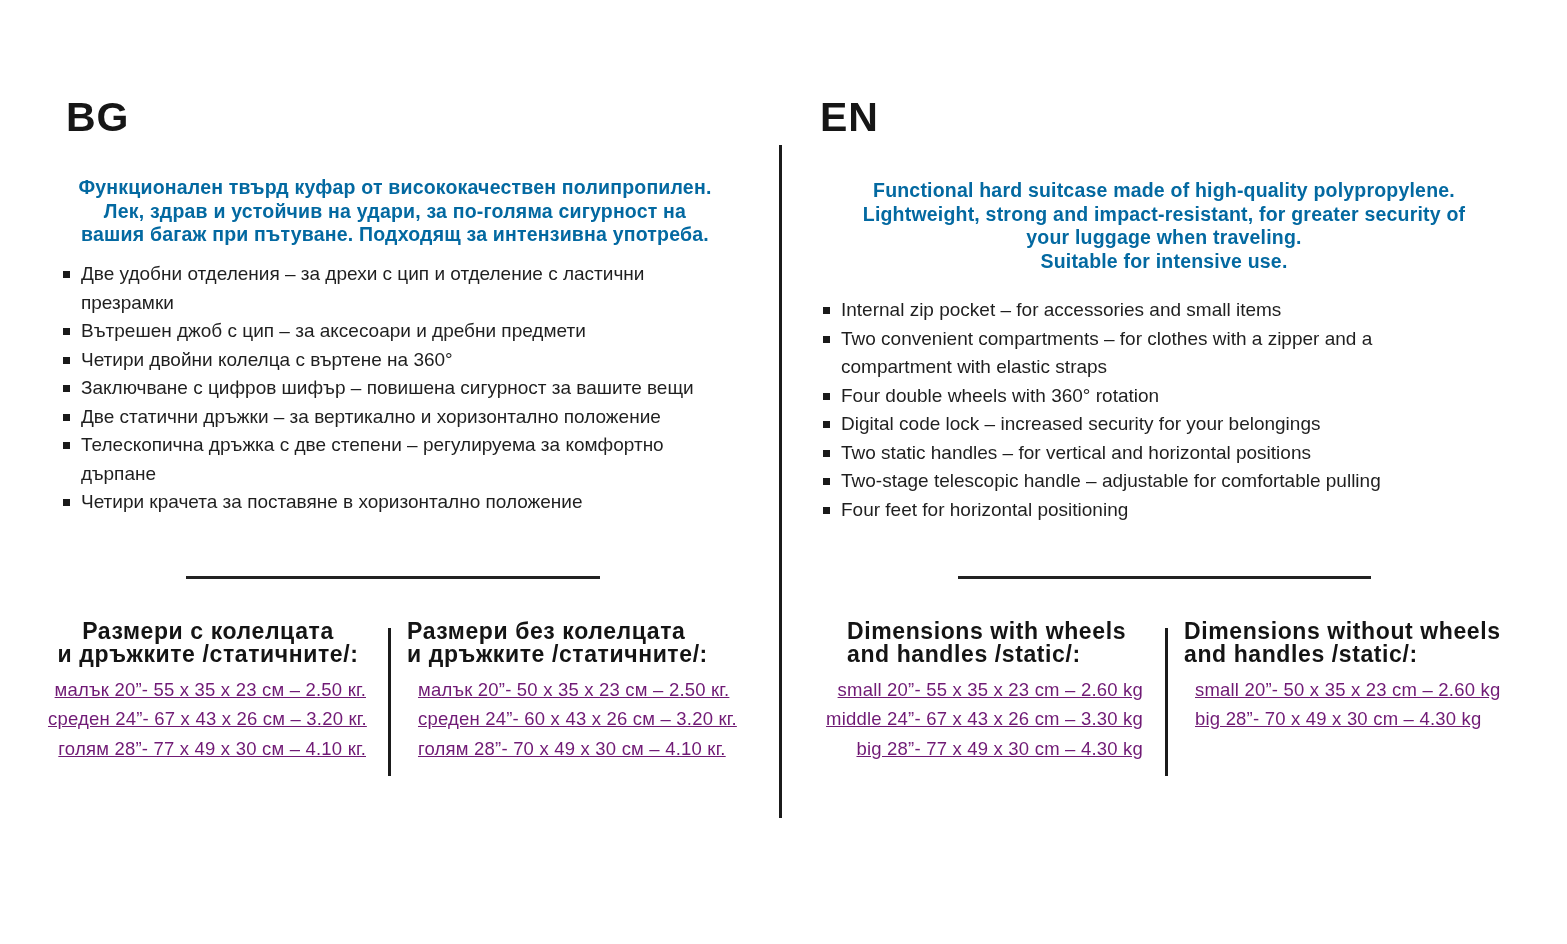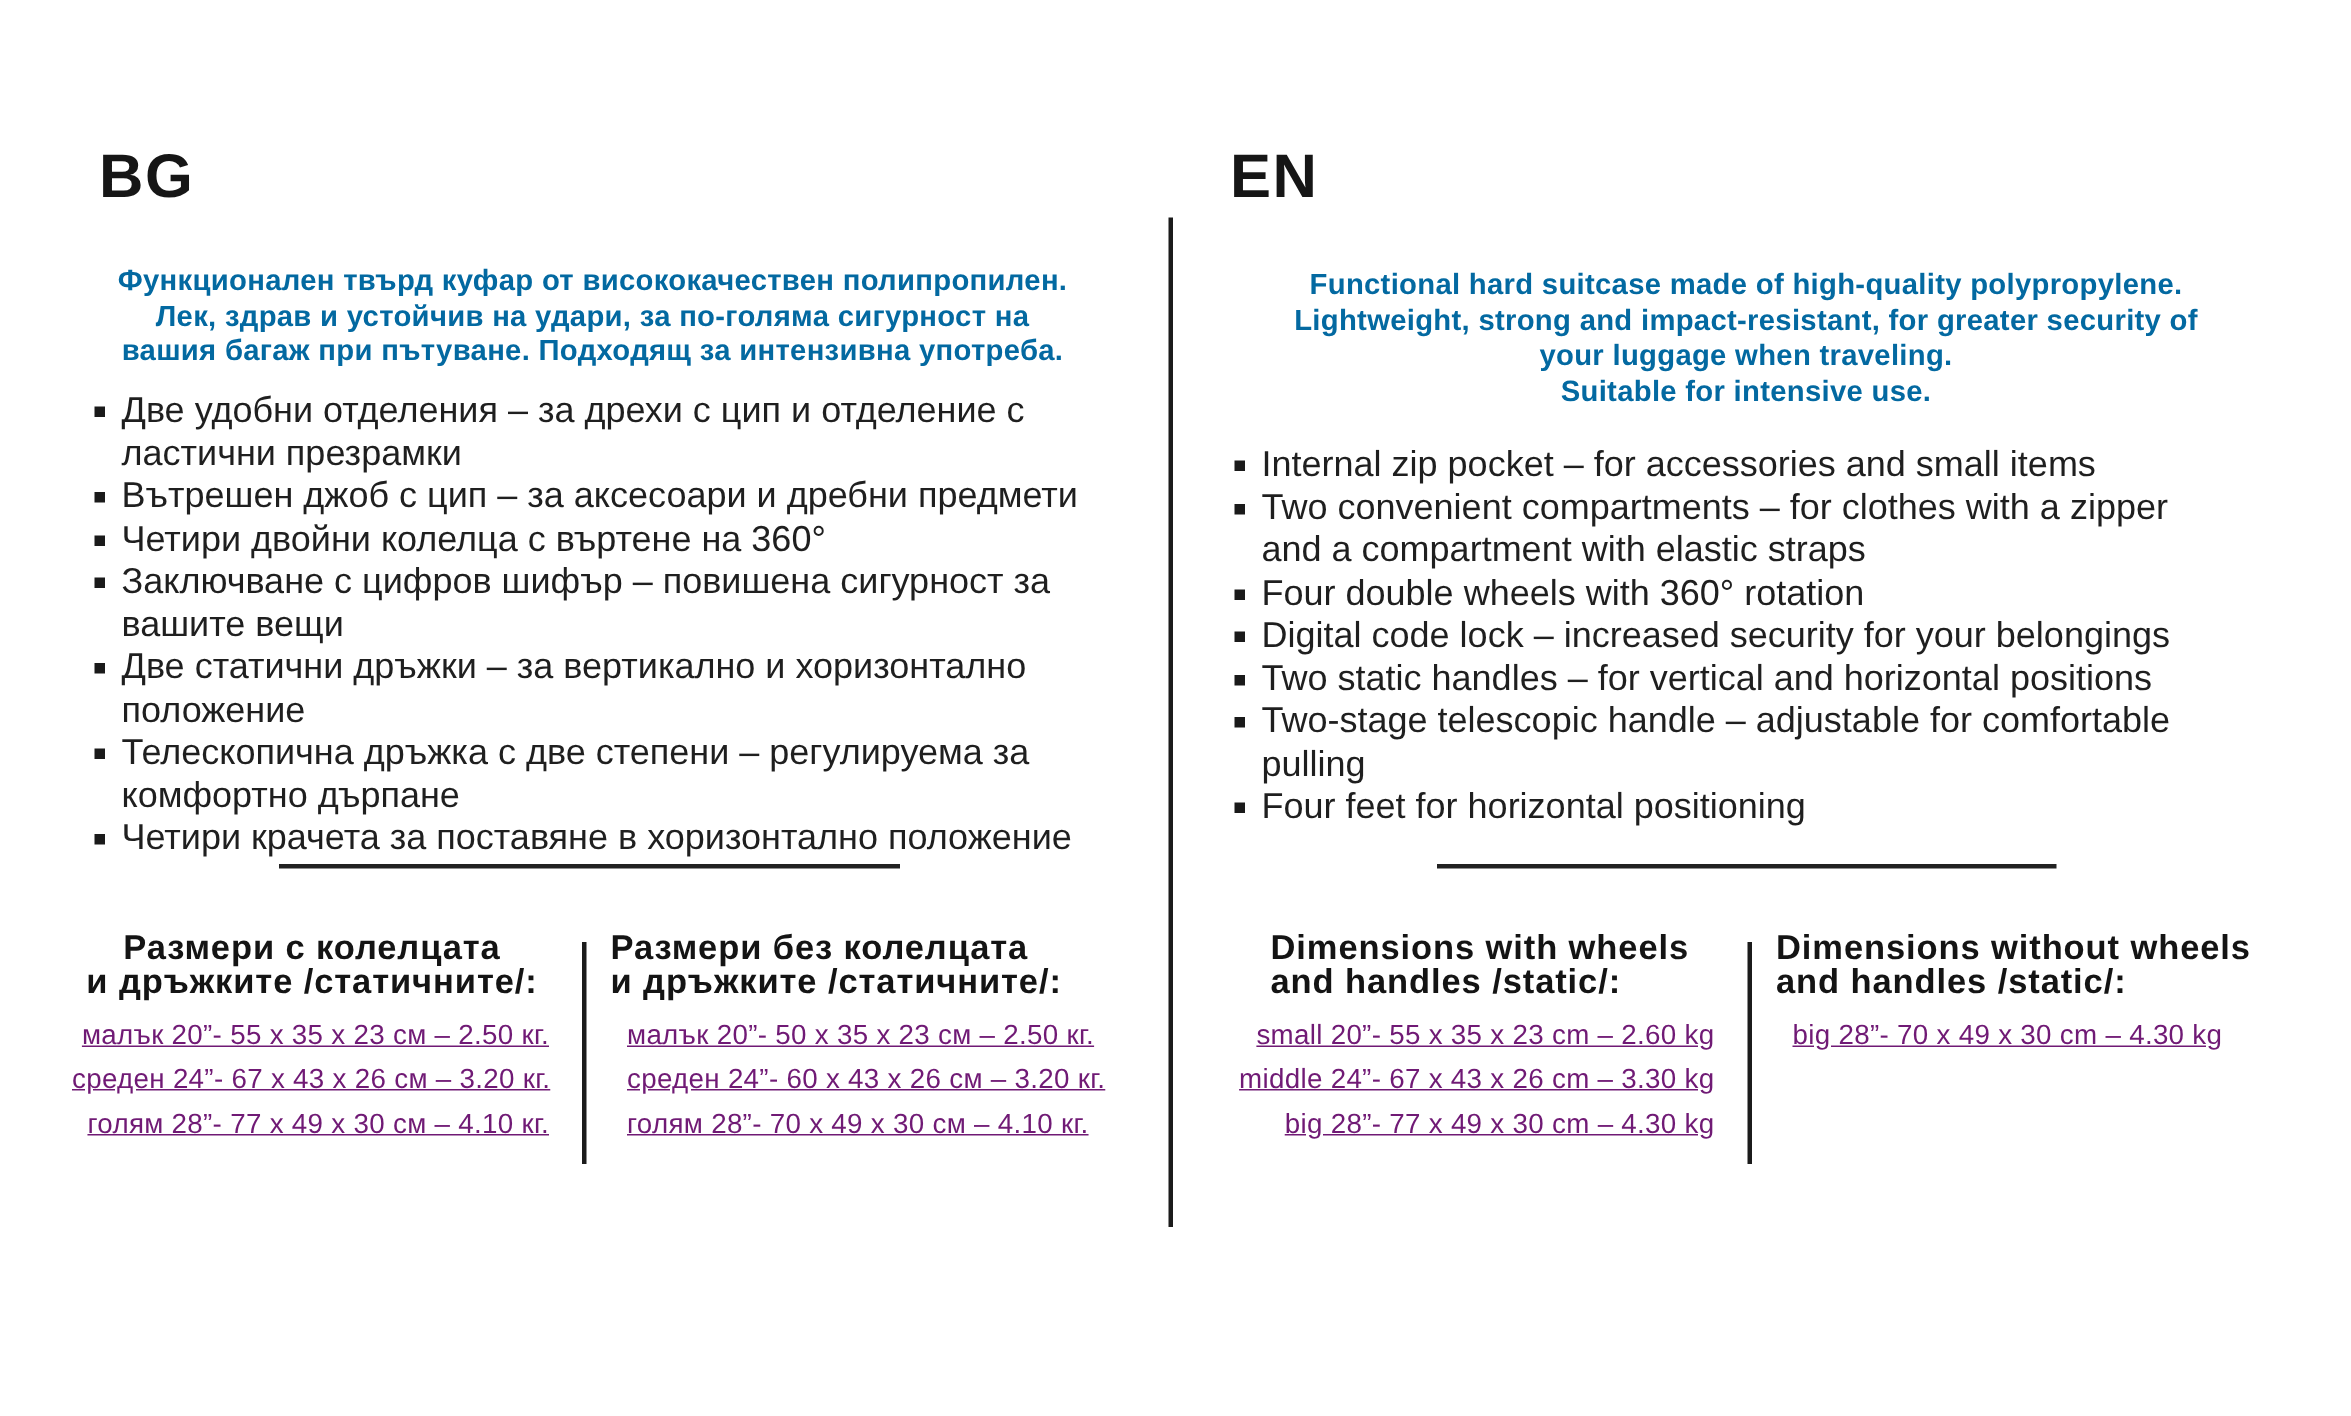--- a/index.html
+++ b/index.html
@@ -38,21 +38,21 @@
     letter-spacing: 0.2px;
   }
   .intro.bg { left: 45px; top: 176px; width: 700px; }
   .intro.en { left: 818px; top: 179px; width: 692px; }
 
   .bullets {
     position: absolute;
     list-style: none;
     margin: 0;
     padding: 0;
-    font-size: 24px;
+    font-size: 19px;
     line-height: 28.5px;
     color: #1f1f1f;
   }
   .bullets.bg { left: 62px; top: 260px; width: 660px; }
   .bullets.en { left: 822px; top: 296px; width: 660px; }
   .bullets li {
     position: relative;
     padding-left: 19px;
   }
   .bullets li::before {
@@ -200,18 +200,19 @@
         <div class="dim-row">small 20”- 55 x 35 x 23 cm – 2.60 kg</div>
         <div class="dim-row">middle 24”- 67 x 43 x 26 cm – 3.30 kg</div>
         <div class="dim-row">big 28”- 77 x 49 x 30 cm – 4.30 kg</div>
       </div>
     </div>
     <div class="col-divider"></div>
     <div class="dim-col second">
       <div class="dim-heading multiline">Dimensions without wheels
 and handles /static/:</div>
       <div class="dim-rows">
+        <div class="dim-row">small 20”- 50 x 35 x 23 cm – 2.60 kg</div>
         <div class="dim-row">big 28”- 70 x 49 x 30 cm – 4.30 kg</div>
       </div>
     </div>
   </div>
 
 </div>
 
 </body></html>

